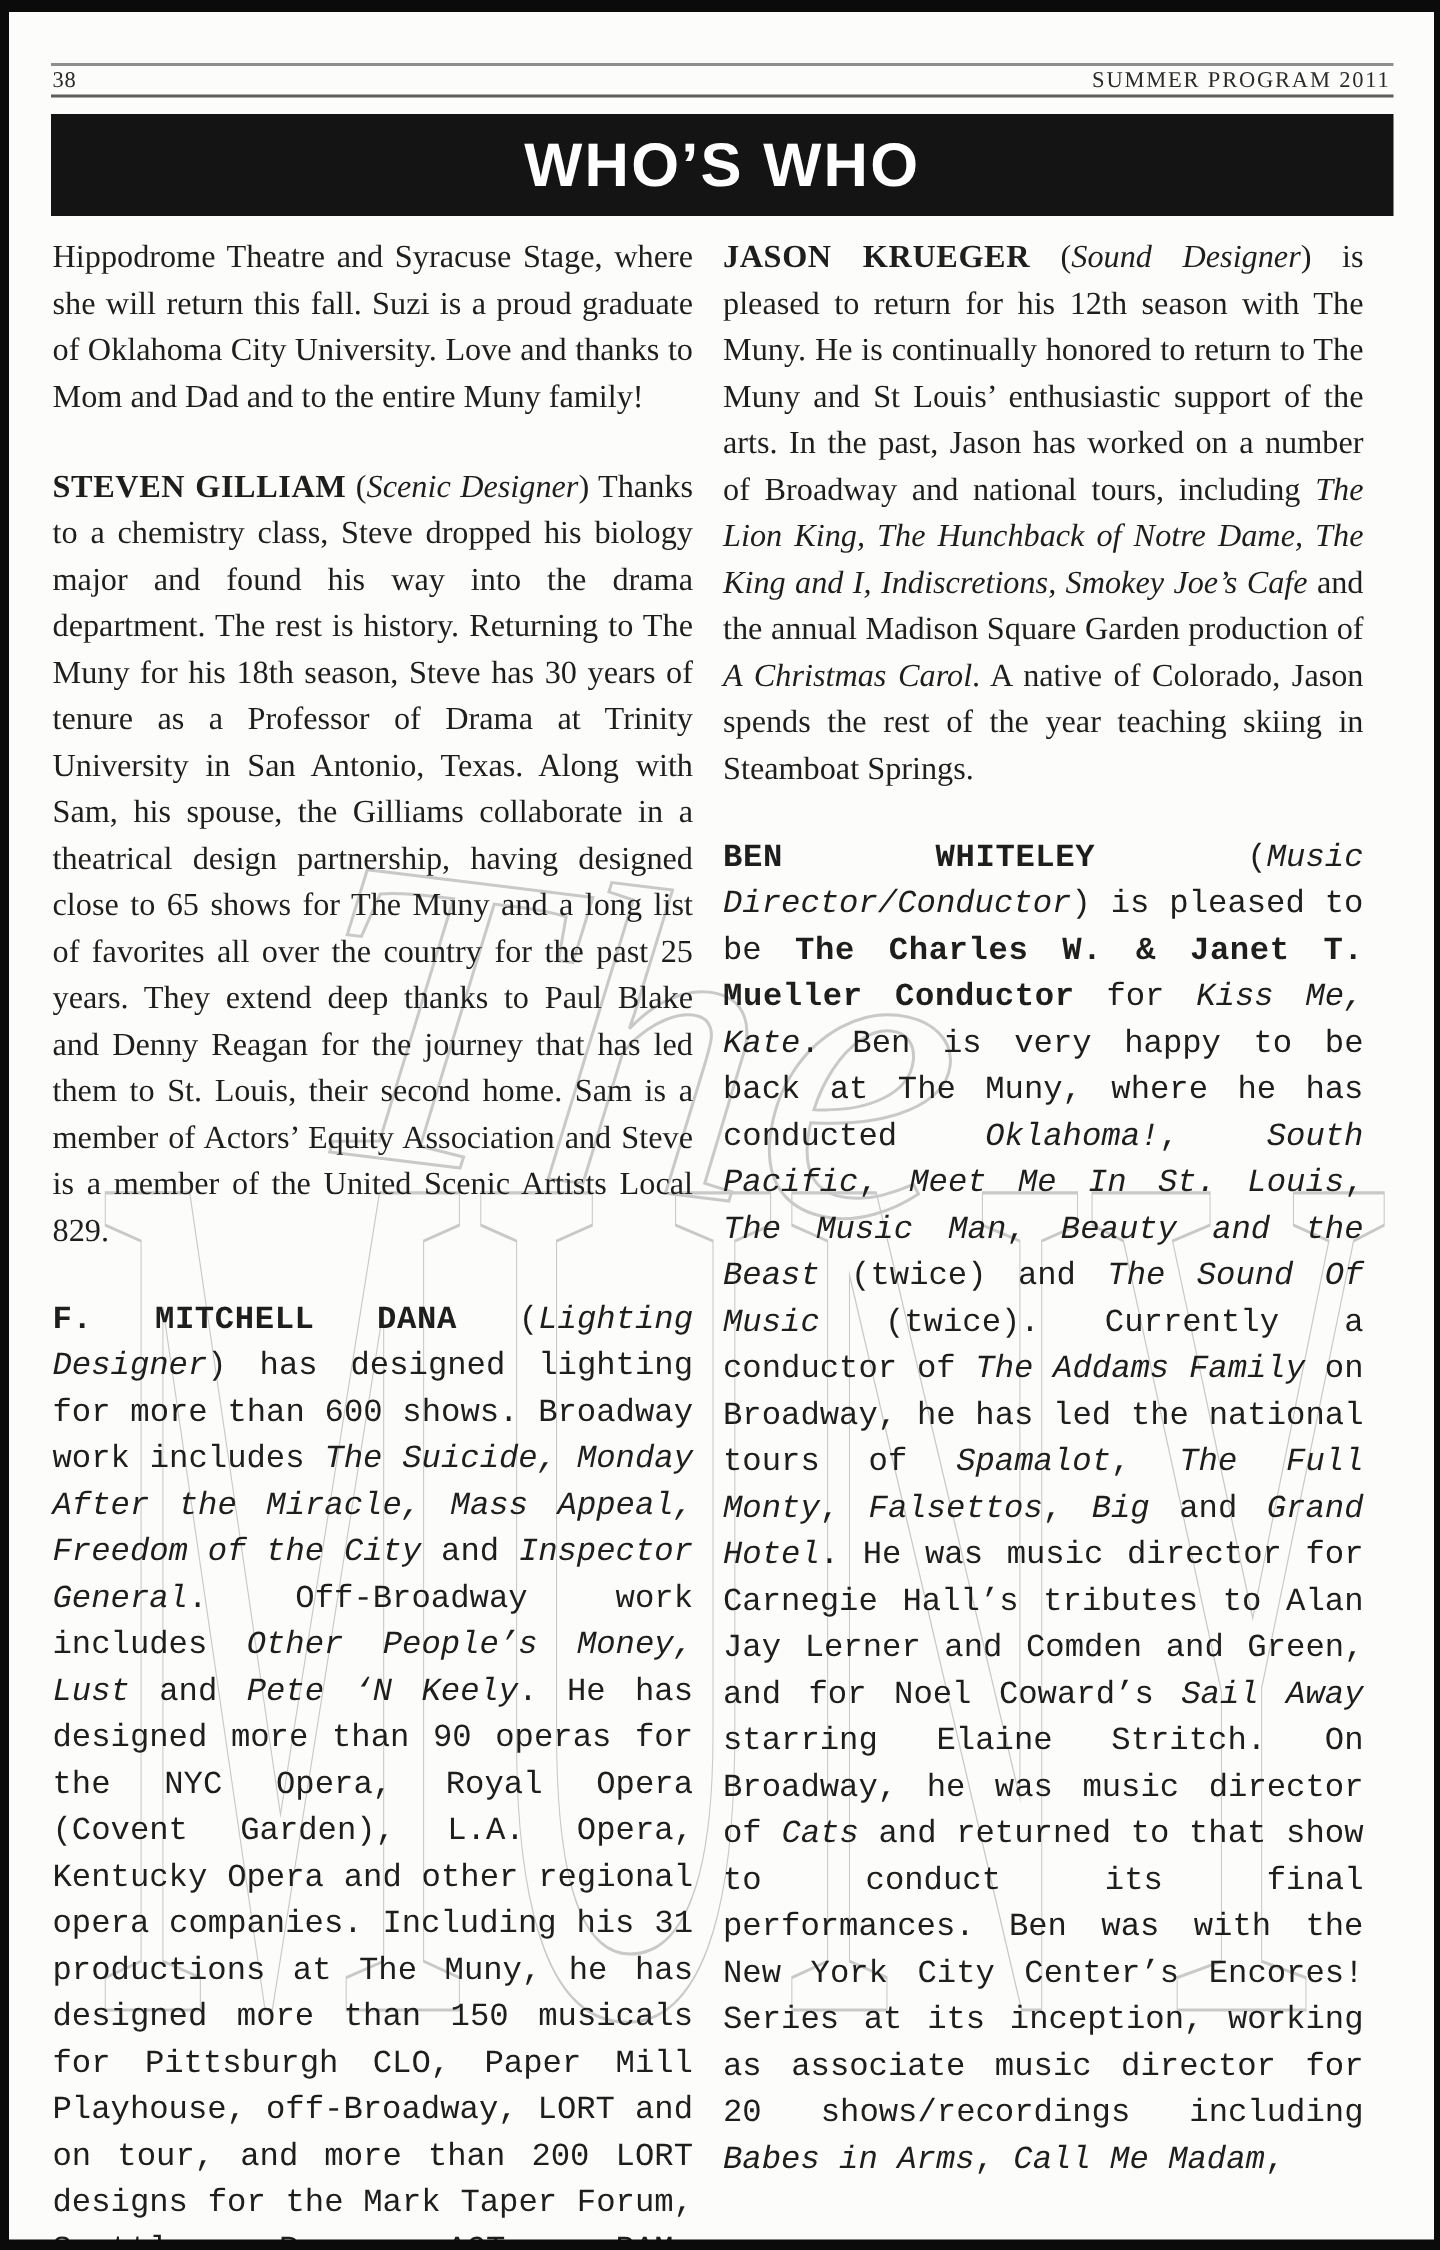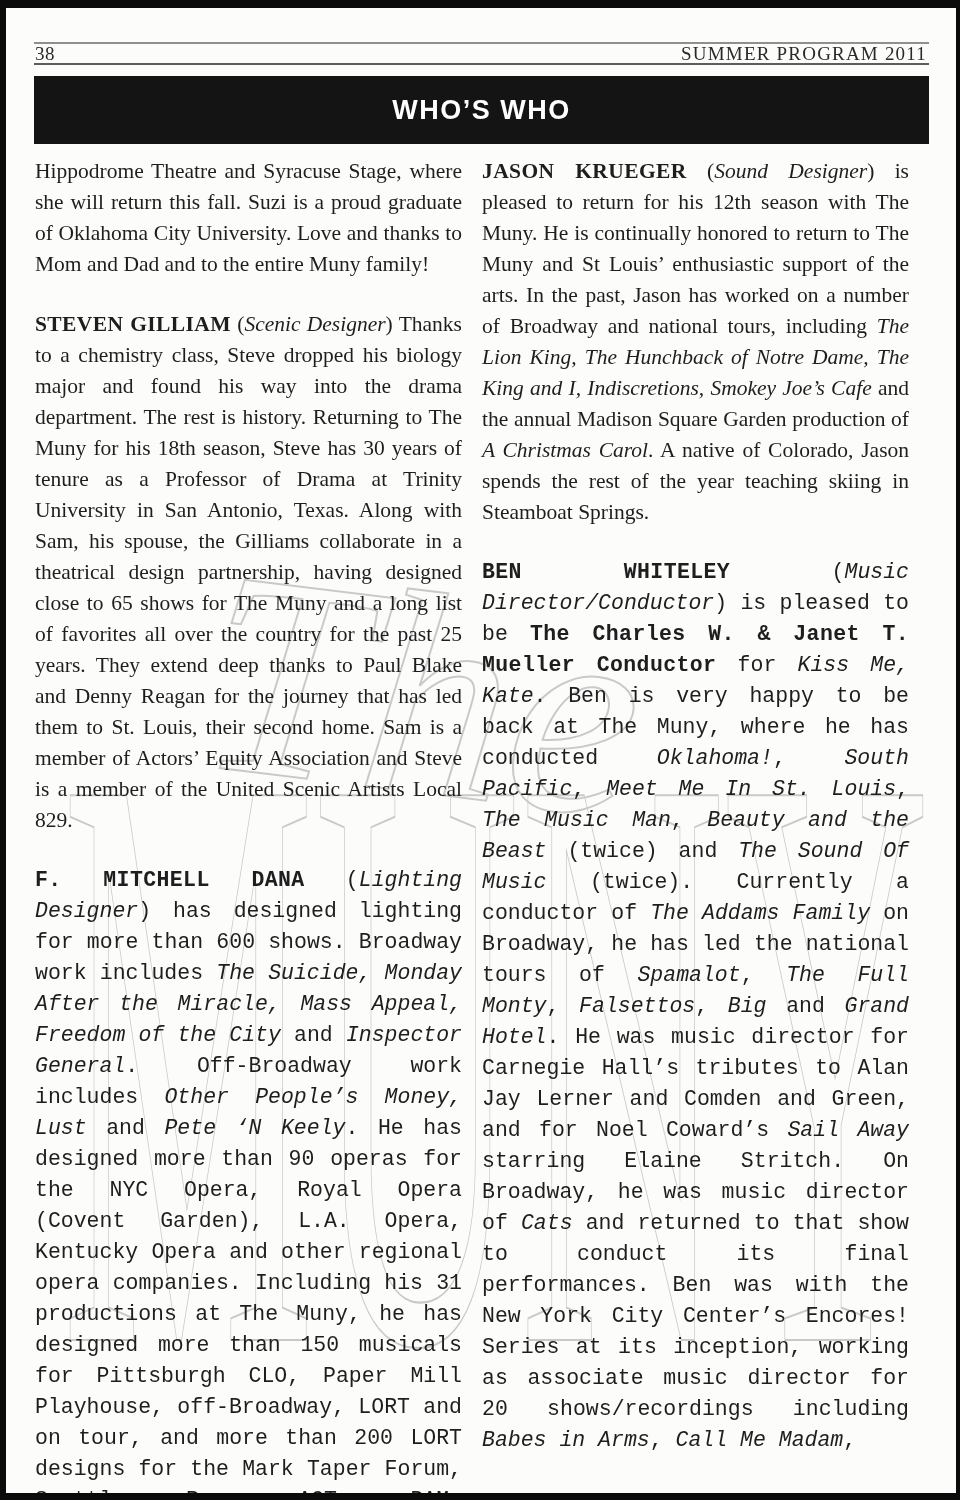--- a/index.html
+++ b/index.html
@@ -18,34 +18,34 @@
   .edge-right{top:0;bottom:0;right:0;width:4px;}
   .edge-bottom{bottom:0;left:0;right:0;height:7px;}
 
   
   .rule{position:absolute;left:34px;right:31px;height:2px;background:#8f8f8f;z-index:2;}
   .rule-1{top:42px;}
   .rule-2{top:63px;background:#5d5d5d;}
   .head-row{
     position:absolute;top:45px;left:35px;right:33px;height:17px;
     display:flex;justify-content:space-between;align-items:center;
-    font-size:19px;line-height:16px;color:#2a2a2a;z-index:2;
+    font-size:15px;line-height:16px;color:#2a2a2a;z-index:2;
   }
   .head-row .pageno{letter-spacing:0.5px;}
   .head-row .progname{letter-spacing:1.2px;text-align:right;}
 
   
   .banner{
     position:absolute;top:76px;left:34px;right:31px;height:68px;
     background:#141414;display:flex;align-items:center;justify-content:center;
     z-index:2;
   }
   .banner span{
     font-family:"Liberation Sans", sans-serif;
-    font-weight:bold;font-size:27px;letter-spacing:1.5px;color:#ffffff;
+    font-weight:bold;font-size:41px;letter-spacing:1.5px;color:#ffffff;
   }
 
   
   .watermark{position:absolute;top:0;left:0;z-index:1;}
 
   
   .columns{
     position:absolute;top:156px;left:35px;width:881px;
     display:flex;gap:20px;z-index:2;
   }

